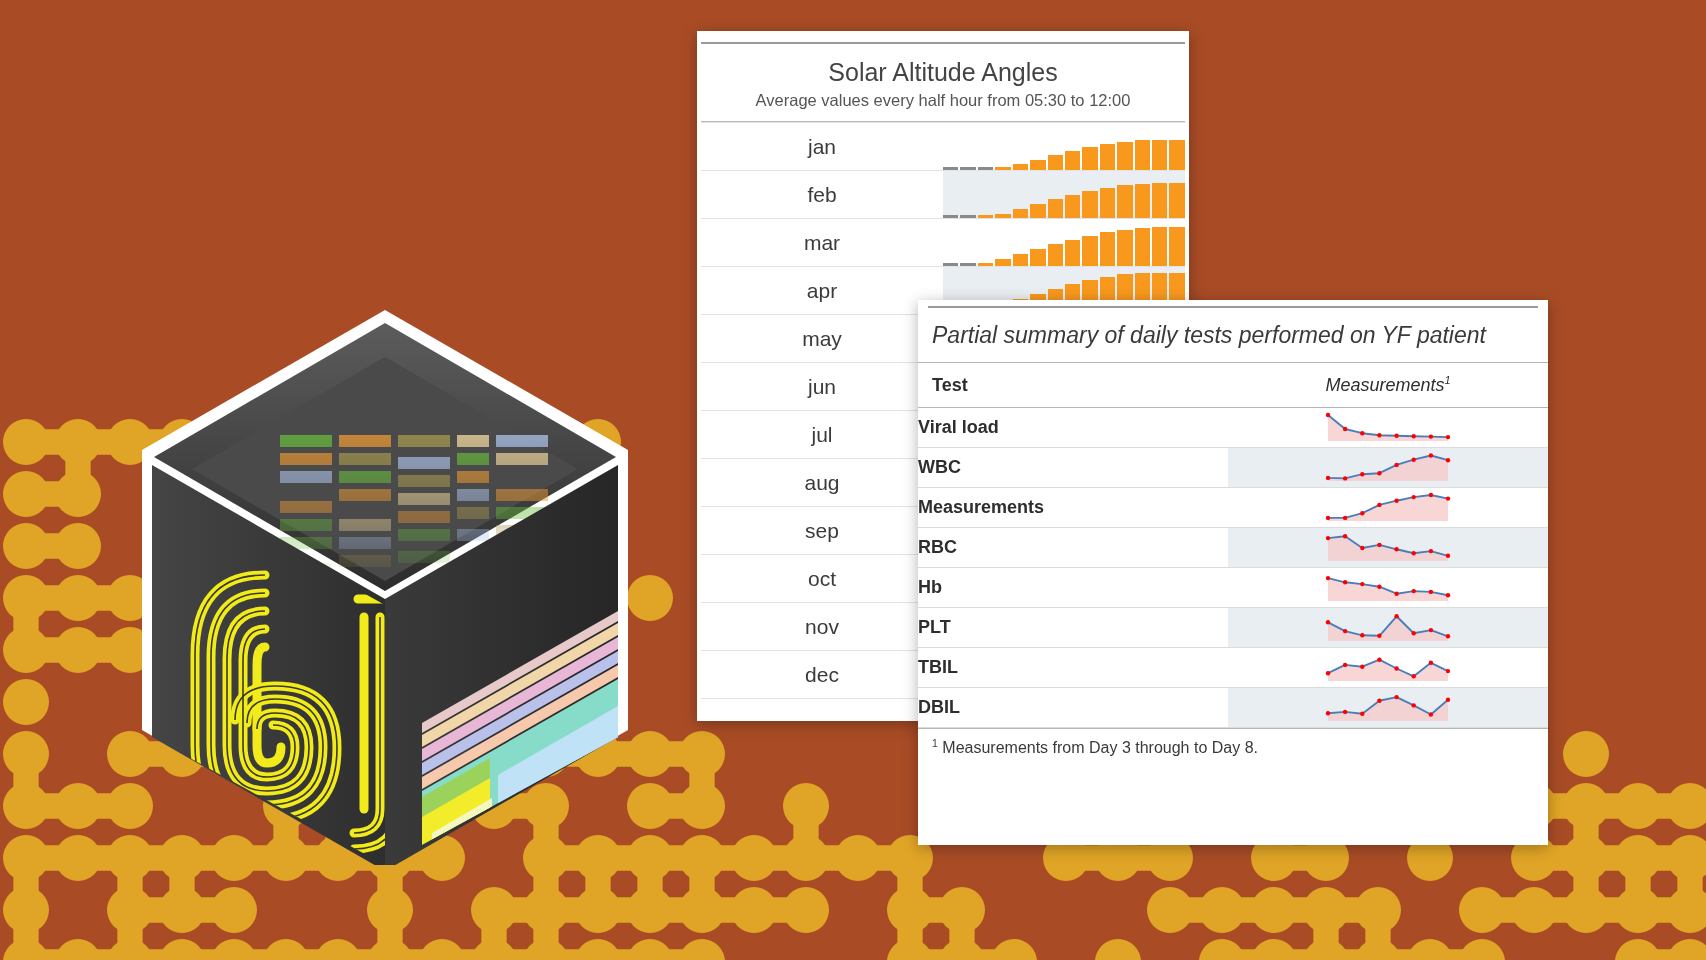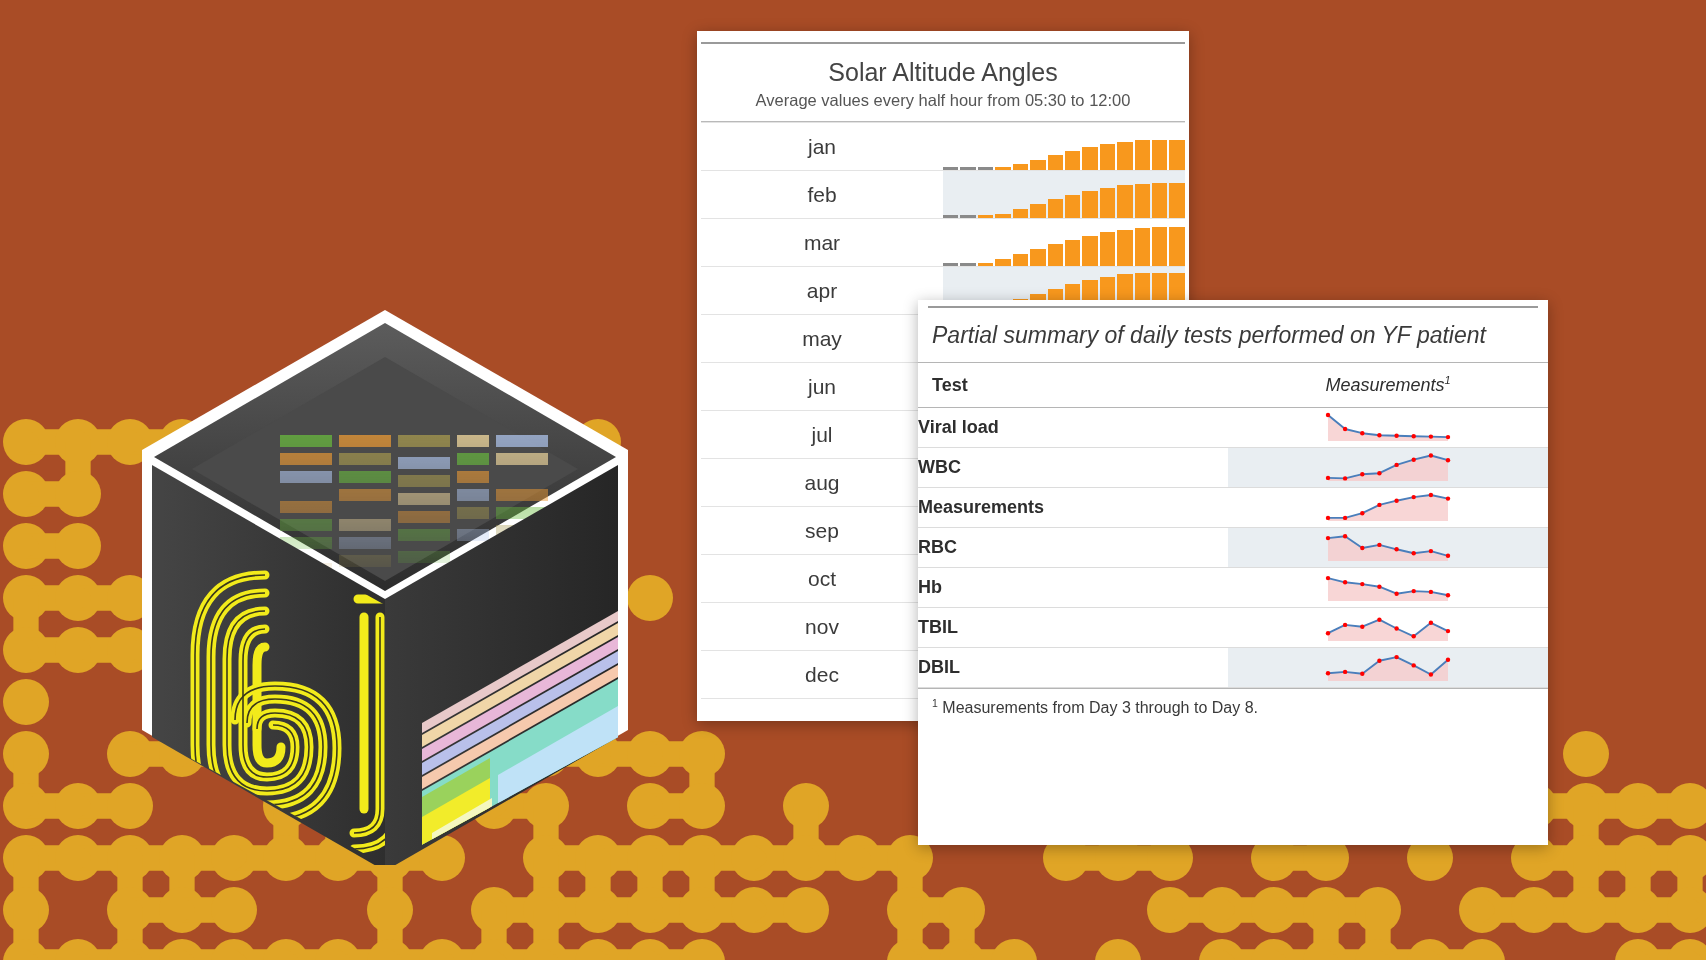--- a/index.html
+++ b/index.html
@@ -943,20 +943,35 @@
               <circle cx="5.0" cy="8.1" r="2.2" fill="#FF0000"></circle>
               <circle cx="22.1" cy="12.3" r="2.2" fill="#FF0000"></circle>
               <circle cx="39.3" cy="14.1" r="2.2" fill="#FF0000"></circle>
               <circle cx="56.4" cy="16.7" r="2.2" fill="#FF0000"></circle>
               <circle cx="73.6" cy="23.7" r="2.2" fill="#FF0000"></circle>
               <circle cx="90.7" cy="21.1" r="2.2" fill="#FF0000"></circle>
               <circle cx="107.9" cy="21.9" r="2.2" fill="#FF0000"></circle>
               <circle cx="125.0" cy="25.3" r="2.2" fill="#FF0000"></circle>
             </svg></td>
         </tr>
+        <tr class="alt">
+          <td class="test-name">PLT</td>
+          <td class="prog"><svg class="sparkline-svg" width="130" height="36" viewBox="0 0 130 36">
+              <path d="M5.0,12.3 L22.1,21.1 L39.3,25.3 L56.4,25.8 L73.6,6.3 L90.7,23.2 L107.9,20.1 L125.0,26.3 L125.0,31 L5.0,31 Z" fill="#F5C8C8" opacity="0.75"></path>
+              <path d="M5.0,12.3 L22.1,21.1 L39.3,25.3 L56.4,25.8 L73.6,6.3 L90.7,23.2 L107.9,20.1 L125.0,26.3" fill="none" stroke="#4A7EBB" stroke-width="1.9" stroke-linejoin="round"></path>
+              <circle cx="5.0" cy="12.3" r="2.2" fill="#FF0000"></circle>
+              <circle cx="22.1" cy="21.1" r="2.2" fill="#FF0000"></circle>
+              <circle cx="39.3" cy="25.3" r="2.2" fill="#FF0000"></circle>
+              <circle cx="56.4" cy="25.8" r="2.2" fill="#FF0000"></circle>
+              <circle cx="73.6" cy="6.3" r="2.2" fill="#FF0000"></circle>
+              <circle cx="90.7" cy="23.2" r="2.2" fill="#FF0000"></circle>
+              <circle cx="107.9" cy="20.1" r="2.2" fill="#FF0000"></circle>
+              <circle cx="125.0" cy="26.3" r="2.2" fill="#FF0000"></circle>
+            </svg></td>
+        </tr>
         <tr>
           <td class="test-name">TBIL</td>
           <td class="prog"><svg class="sparkline-svg" width="130" height="36" viewBox="0 0 130 36">
               <path d="M5.0,23.2 L22.1,14.9 L39.3,16.7 L56.4,9.7 L73.6,18.5 L90.7,26.3 L107.9,12.8 L125.0,21.1 L125.0,31 L5.0,31 Z" fill="#F5C8C8" opacity="0.75"></path>
               <path d="M5.0,23.2 L22.1,14.9 L39.3,16.7 L56.4,9.7 L73.6,18.5 L90.7,26.3 L107.9,12.8 L125.0,21.1" fill="none" stroke="#4A7EBB" stroke-width="1.9" stroke-linejoin="round"></path>
               <circle cx="5.0" cy="23.2" r="2.2" fill="#FF0000"></circle>
               <circle cx="22.1" cy="14.9" r="2.2" fill="#FF0000"></circle>
               <circle cx="39.3" cy="16.7" r="2.2" fill="#FF0000"></circle>
               <circle cx="56.4" cy="9.7" r="2.2" fill="#FF0000"></circle>
               <circle cx="73.6" cy="18.5" r="2.2" fill="#FF0000"></circle>

